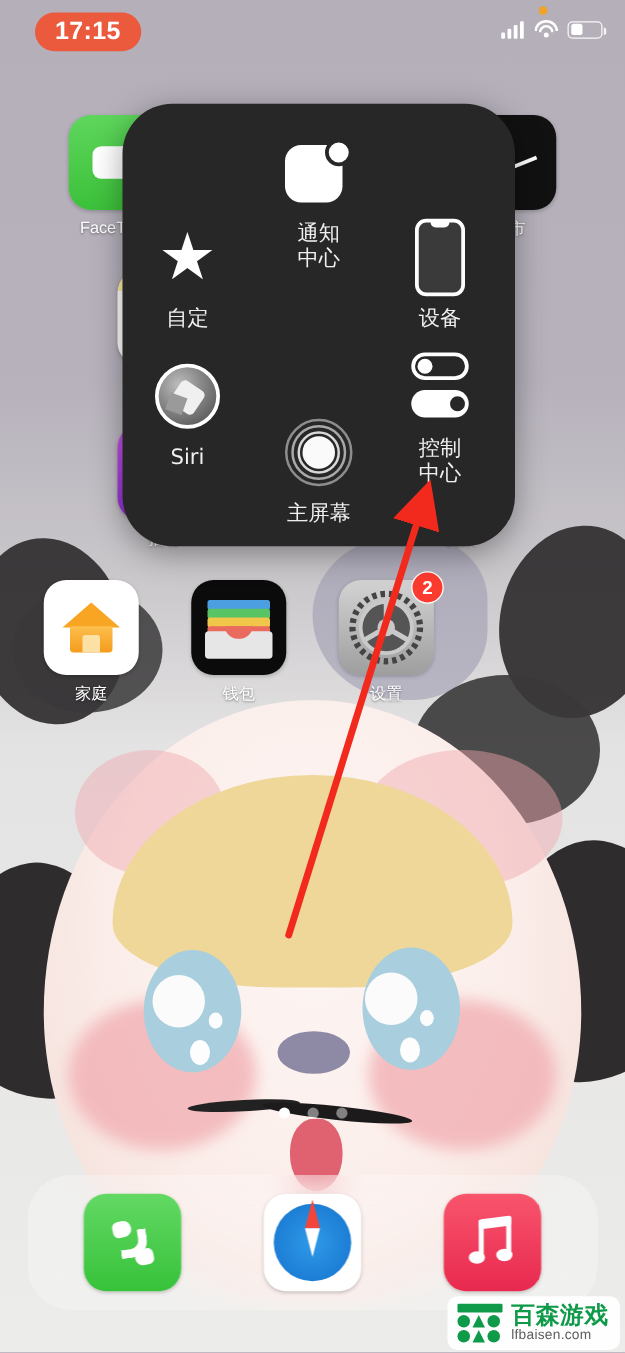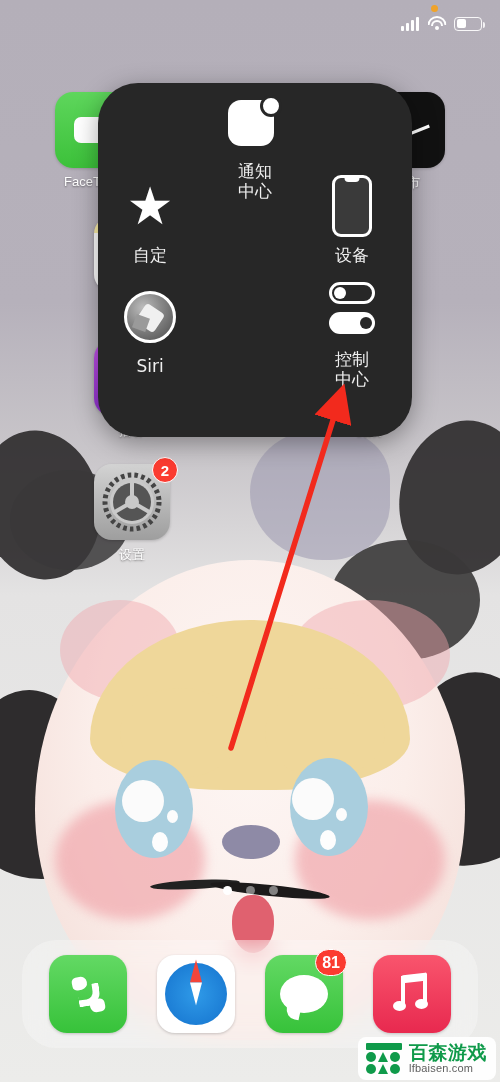--- a/index.html
+++ b/index.html
@@ -305,20 +305,23 @@
     <div class="wp glint glint-r"></div>
     <div class="wp glint2 glint2-l"></div>
     <div class="wp glint2 glint2-r"></div>
     <div class="wp nose"></div>
     <div class="wp mouth-line2"></div>
     <div class="wp mouth-line"></div>
     <div class="wp tongue"></div>
   </div>
 
   <div id="statusbar">
+    <div id="time-pill">
+      <span>17:15</span>
+    </div>
     <div id="orange-dot"></div>
     <div id="status-right">
       <div class="bars">
           <i></i>
           <i></i>
           <i></i>
           <i></i>
         </div>
       <div class="wifi">
           <span></span>
@@ -385,20 +388,40 @@
       </div>
       <div class="app">
         <div class="icon ic-tv">
           <div class="t"><span class="apple"></span>tv</div>
         </div>
         <div class="lbl">视频</div>
       </div>
     </div>
 
     <div class="row">
+      <div class="app">
+        <div class="icon ic-home">
+          <div class="hs">
+              <i class="roof"></i>
+              <i class="base"></i>
+              <i class="door"></i>
+            </div>
+        </div>
+        <div class="lbl">家庭</div>
+      </div>
+      <div class="app">
+        <div class="icon ic-wallet">
+          <i class="card c1"></i>
+            <i class="card c2"></i>
+            <i class="card c3"></i>
+            <i class="card c4"></i>
+            <i class="slot"></i>
+        </div>
+        <div class="lbl">钱包</div>
+      </div>
       <div class="app">
         <div class="badge">2</div>
         <div class="icon ic-settings">
           <svg viewBox="0 0 62 62">
             <g fill="#4a4a4a">
               <circle cx="31" cy="31" r="27" fill="none" stroke="#444" stroke-width="5" stroke-dasharray="3.6 3.2"></circle>
               <circle cx="31" cy="31" r="22" fill="#c9c9c9"></circle>
               <circle cx="31" cy="31" r="19" fill="#555"></circle>
               <circle cx="31" cy="31" r="7" fill="#c9c9c9"></circle>
               <rect x="29" y="9" width="4" height="16" fill="#c9c9c9"></rect>
@@ -429,41 +452,35 @@
     </div>
     <div class="dock-app">
       <div class="dock-icon ic-safari">
         <div class="comp">
             <i class="needle n1"></i>
             <i class="needle n2"></i>
           </div>
       </div>
     </div>
     <div class="dock-app">
-      <div class="dock-badge">81</div>
-      <div class="dock-icon ic-messages">
-          <div class="bub"></div>
-        </div>
-    </div>
-    <div class="dock-app">
       <div class="dock-icon ic-music">
         <div class="note">
             <i class="beam"></i>
             <i class="stem1"></i>
             <i class="stem2"></i>
             <i class="h1"></i>
             <i class="h2"></i>
           </div>
       </div>
     </div>
   </div>
 
   <div id="at-menu">
 
-    <div class="at-item" style="left:109px; top:8px;">
+    <div class="at-item" style="left:109px; top:24px;">
       <div class="at-icon">
         <div class="ico-notif">
             <i class="sq"></i>
             <i class="cir"></i>
           </div>
       </div>
       <div class="at-label">
         <span>通知</span><br>
         <span>中心</span>
       </div>
@@ -483,20 +500,32 @@
       <div class="at-label">设备</div>
     </div>
 
     <div class="at-item" style="left:4px; top:203px;">
       <div class="at-icon">
           <div class="ico-siri"></div>
         </div>
       <div class="at-label">Siri</div>
     </div>
 
+    <div class="at-item" style="left:109px; top:248px;">
+      <div class="at-icon">
+        <div class="ico-home">
+            <div class="r2">
+              <div class="r3">
+                <div class="core"></div>
+              </div>
+            </div>
+          </div>
+      </div>
+      <div class="at-label">主屏幕</div>
+    </div>
 
     <div class="at-item" style="left:206px; top:196px;">
       <div class="at-icon">
         <div class="ico-cc">
           <i class="tg tg-off">
               <b></b>
             </i>
           <i class="tg tg-on">
               <b></b>
             </i>

